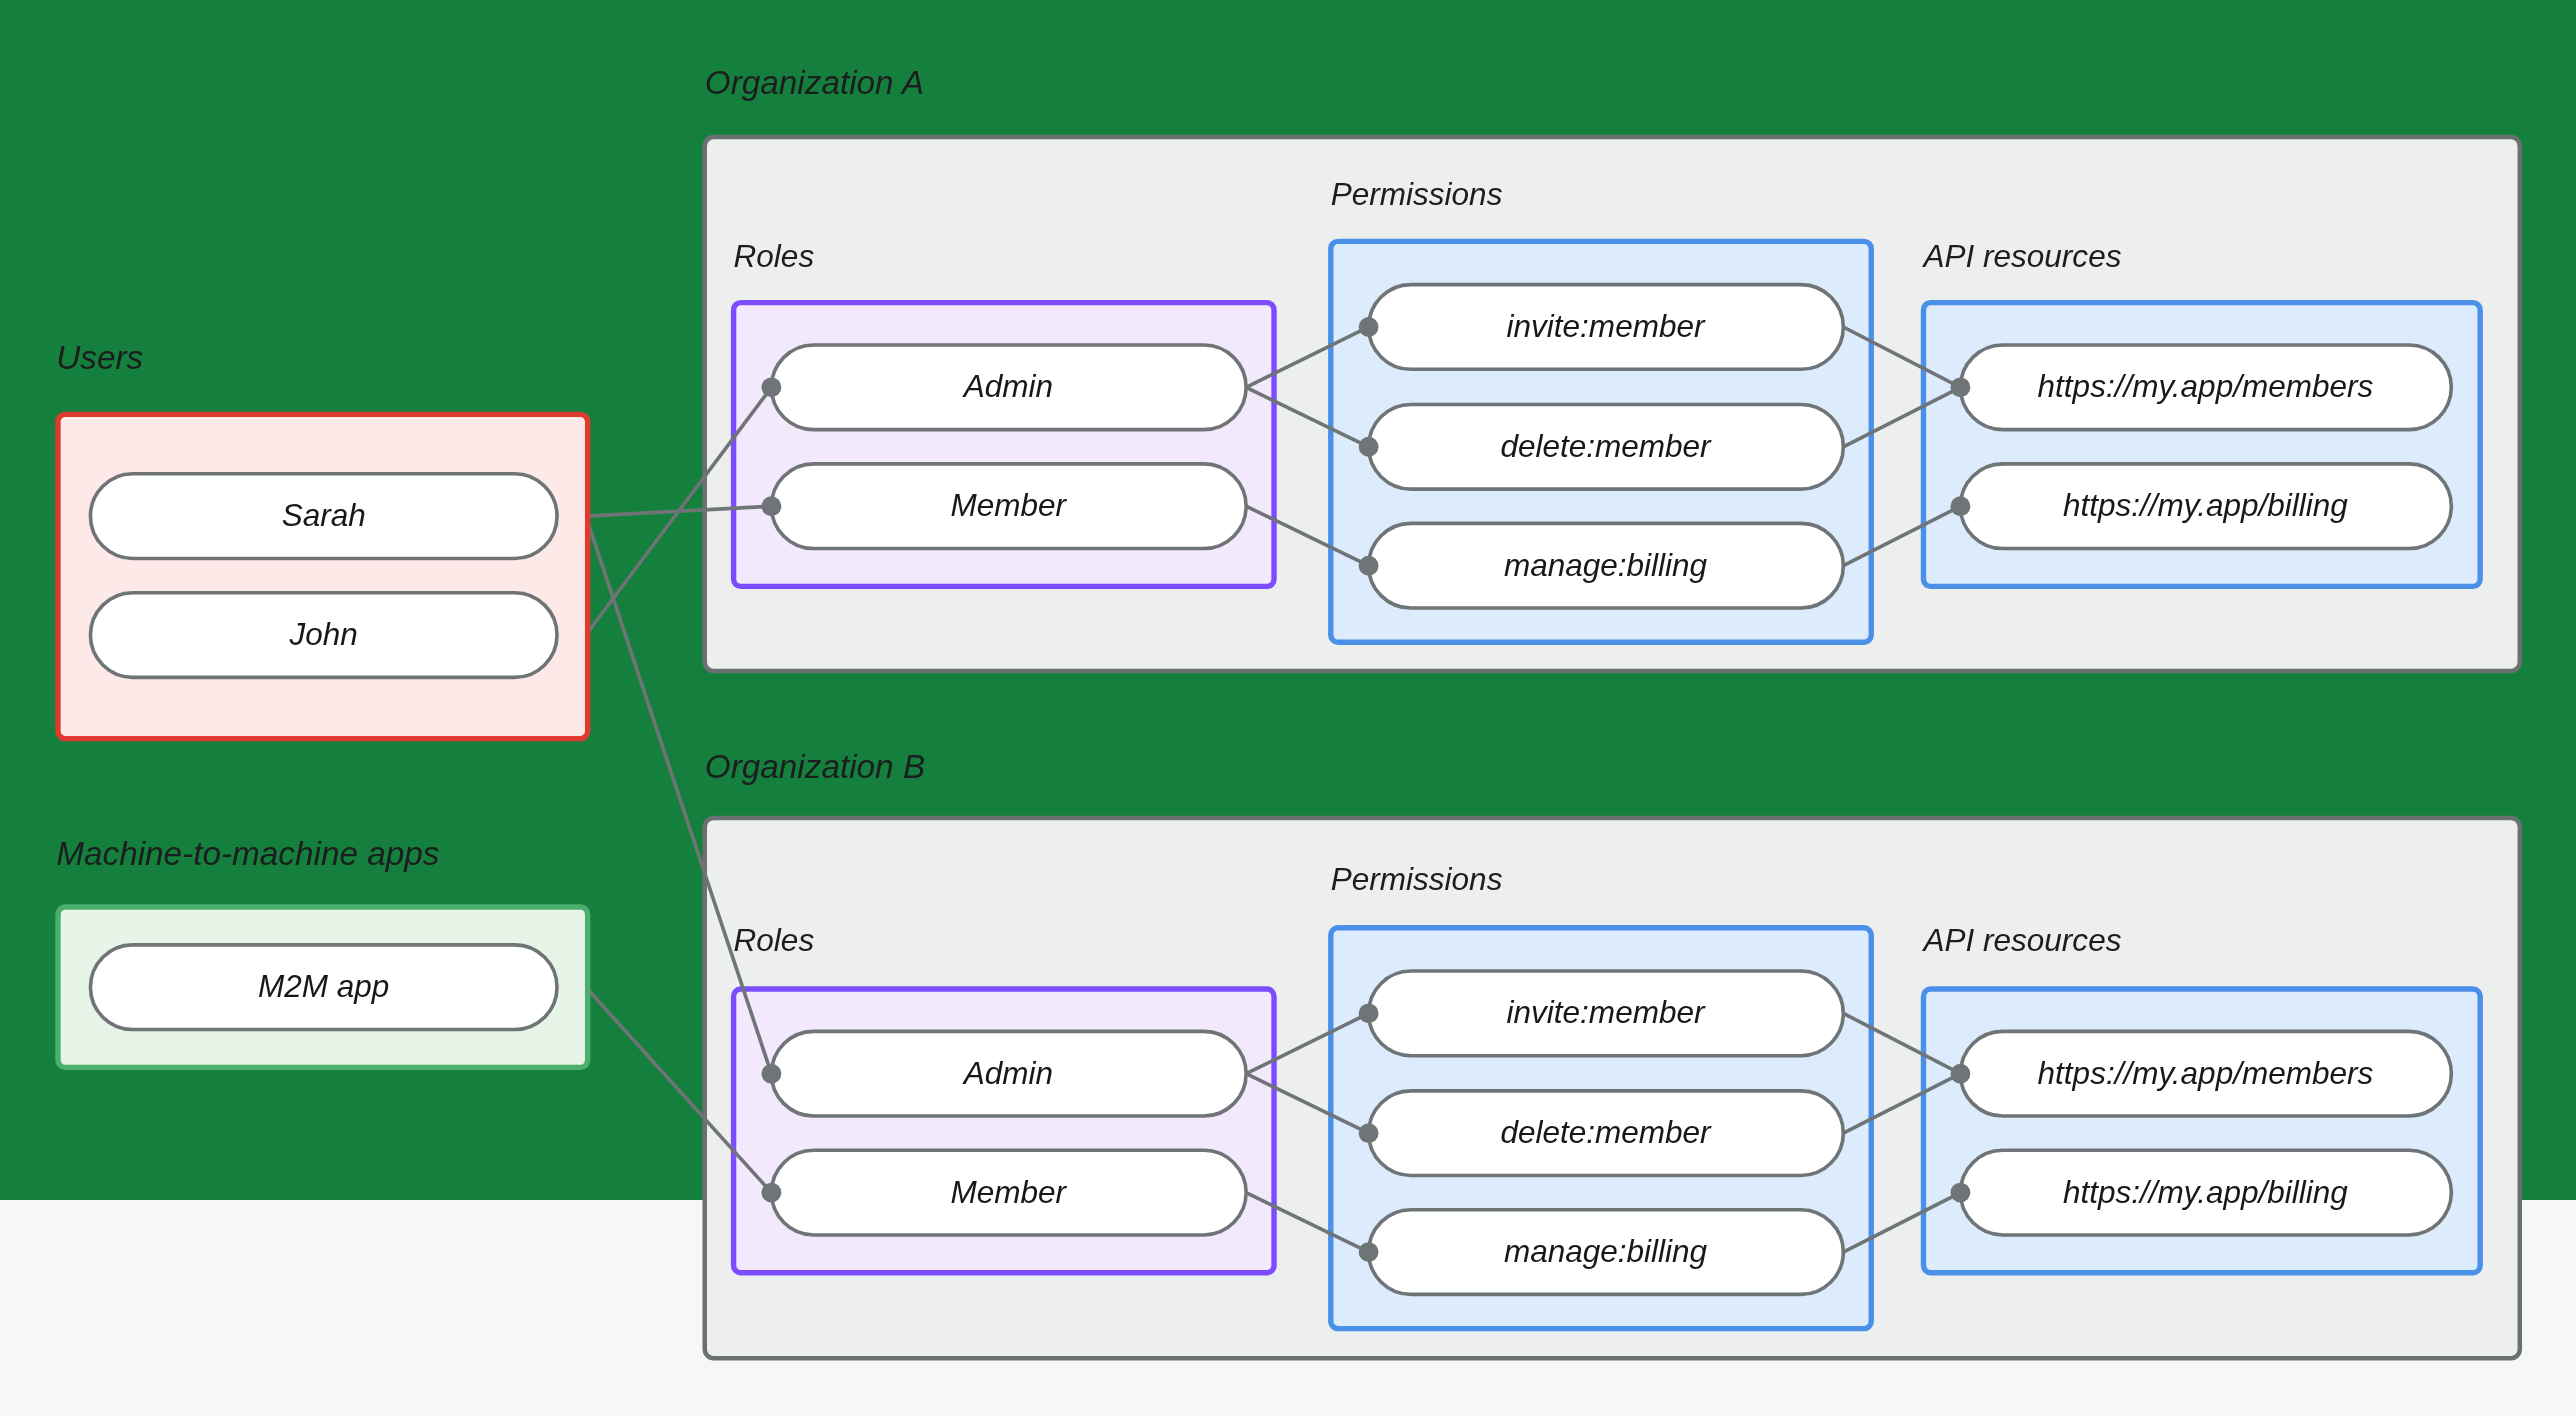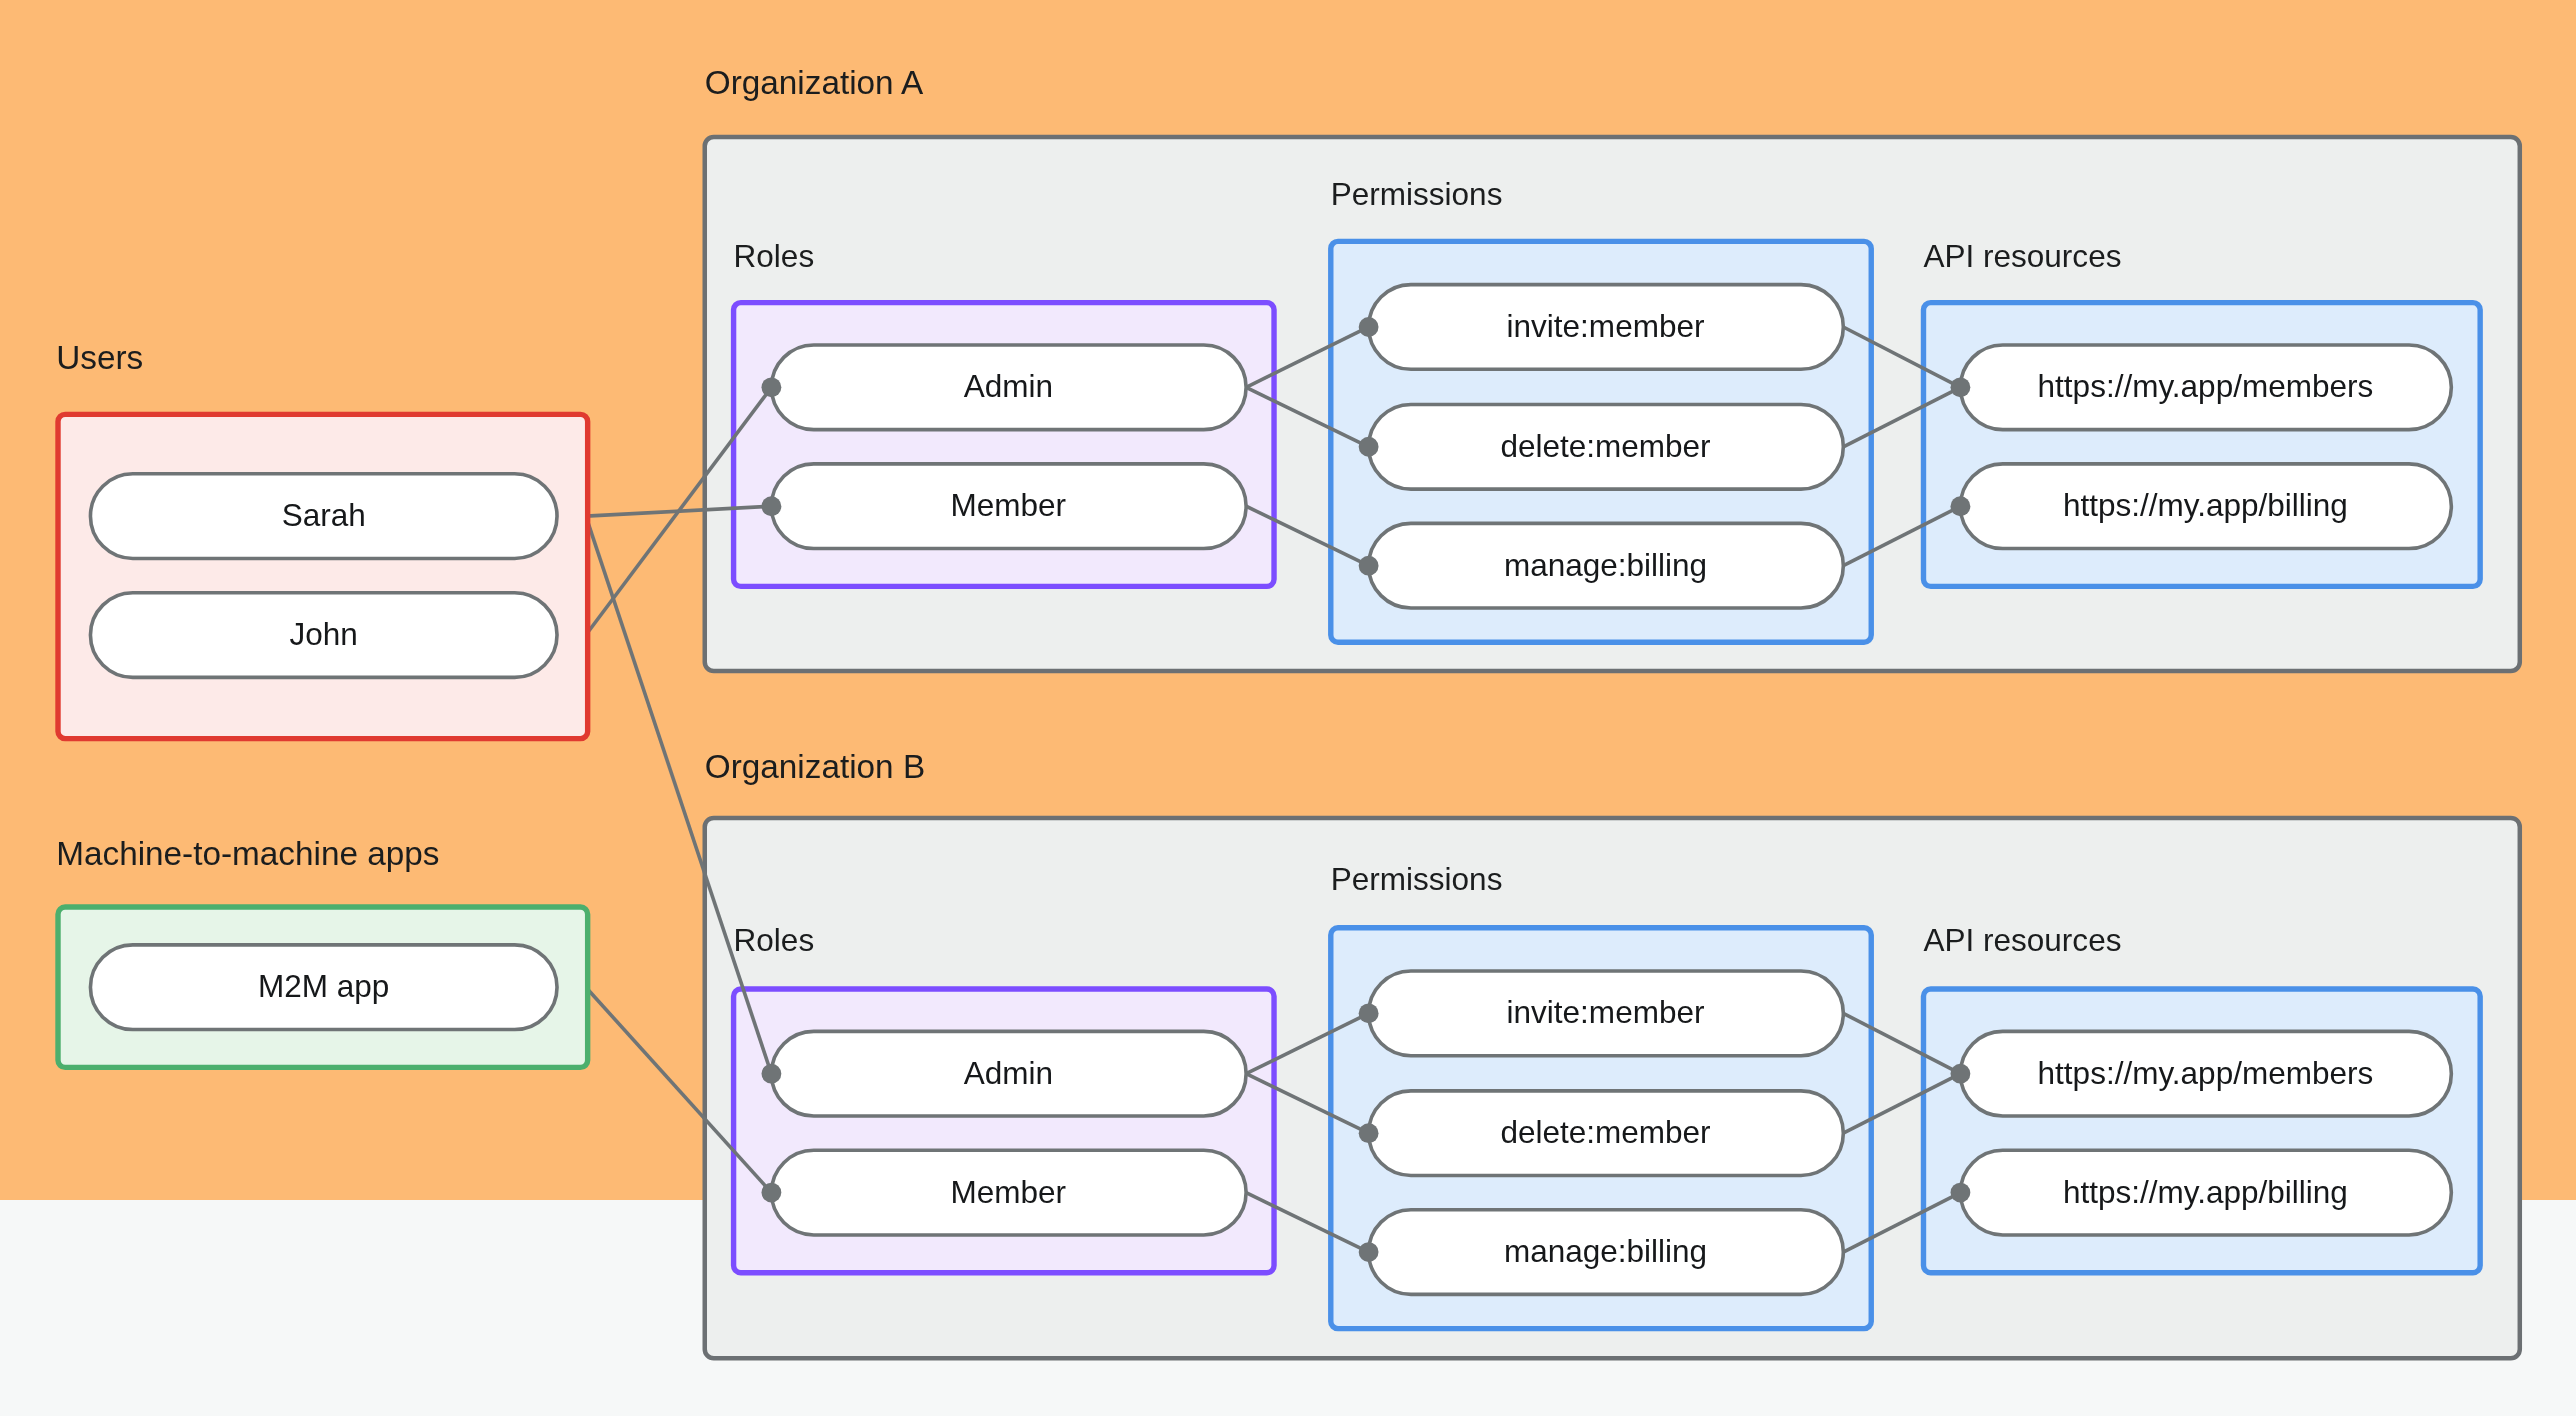--- a/index.html
+++ b/index.html
@@ -10,21 +10,22 @@
   body {
     width: 2576px;
     height: 1416px;
     font-family: "Liberation Sans", sans-serif;
     overflow: hidden;
   }
   #stage {
     position: relative;
     width: 2576px;
     height: 1200px;
-    background: #fdba74;
+    background: #15803d;
+    font-style: italic;
   }
   svg#diagram {
     position: absolute;
     inset: 0;
     width: 2576px;
     height: 1416px;
     display: block;
   }
   .grp-label {
     font-family: "Liberation Sans", sans-serif;

